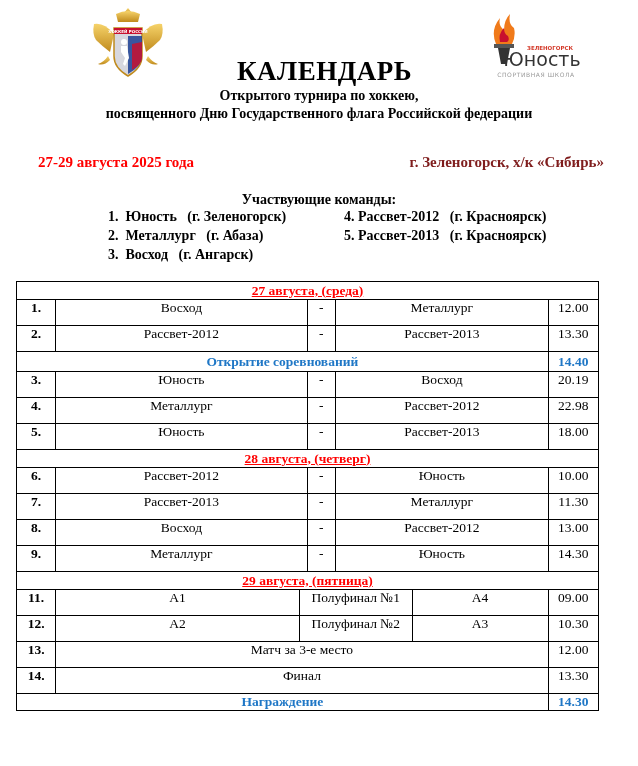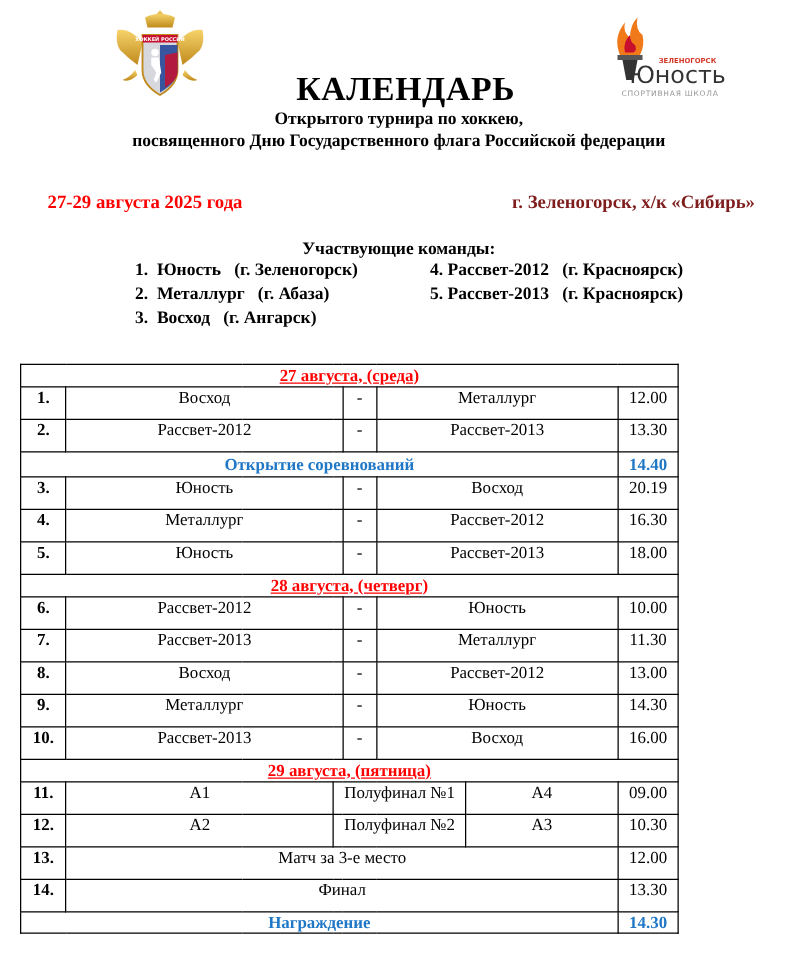--- a/index.html
+++ b/index.html
@@ -14,22 +14,22 @@
   .subtitle { position: absolute; left: 0; right: 0; top: 87px; text-align: center;
               font-size: 14px; font-weight: bold; line-height: 17.5px; font-family: Liberation Serif, serif; }
 
   .date-left { position: absolute; left: 38px; top: 154px; font-size: 15px; font-weight: bold; color: #ff0000; }
   .date-right { position: absolute; right: 34px; top: 154px; font-size: 15px; font-weight: bold; color: #7f1d1d; }
 
   .teams-heading { position: absolute; left: 0; right: 0; top: 192px; text-align: center;
                    font-size: 14px; font-weight: bold; }
   .team { position: absolute; font-size: 14px; font-weight: bold; white-space: pre; }
 
-  table.schedule { position: absolute; left: 16px; top: 281px; width: 527px;
-                   border-collapse: collapse; font-size: 13.5px; margin-top: 10px; }
+  table.schedule { position: absolute; left: 16px; top: 281px; width: 583px;
+                   border-collapse: collapse; font-size: 13.5px; }
   table.schedule td { border: 1.3px solid #000; padding: 0 3px; vertical-align: top; }
   td.num { width: 33px; font-weight: bold; text-align: center; }
   td.team-a { text-align: center; }
   td.dash { width: 22px; text-align: center; }
   td.team-b { text-align: center; }
   td.time { width: 44px; text-align: center; }
   tr.match td { height: 25px; }
   tr.day td { height: 17px; text-align: center; font-weight: bold; color: #ff0000; vertical-align: middle; }
   tr.day span { text-decoration: underline; }
   tr.event td { height: 19px; text-align: center; font-weight: bold; color: #1f77c6; vertical-align: middle; }
@@ -127,21 +127,21 @@
         <td class="team-a" colspan="3">Юность</td>
         <td class="dash">-</td>
         <td class="team-b" colspan="2">Восход</td>
         <td class="time">20.19</td>
       </tr>
       <tr class="match">
         <td class="num">4.</td>
         <td class="team-a" colspan="3">Металлург</td>
         <td class="dash">-</td>
         <td class="team-b" colspan="2">Рассвет-2012</td>
-        <td class="time">16.30</td>
+        <td class="time">22.98</td>
       </tr>
       <tr class="match">
         <td class="num">5.</td>
         <td class="team-a" colspan="3">Юность</td>
         <td class="dash">-</td>
         <td class="team-b" colspan="2">Рассвет-2013</td>
         <td class="time">18.00</td>
       </tr>
       <tr class="day">
         <td colspan="8"><span>28 августа, (четверг)</span></td>
@@ -166,27 +166,20 @@
         <td class="dash">-</td>
         <td class="team-b" colspan="2">Рассвет-2012</td>
         <td class="time">13.00</td>
       </tr>
       <tr class="match">
         <td class="num">9.</td>
         <td class="team-a" colspan="3">Металлург</td>
         <td class="dash">-</td>
         <td class="team-b" colspan="2">Юность</td>
         <td class="time">14.30</td>
-      </tr>
-      <tr class="match">
-        <td class="num">10.</td>
-        <td class="team-a" colspan="3">Рассвет-2013</td>
-        <td class="dash">-</td>
-        <td class="team-b" colspan="2">Восход</td>
-        <td class="time">16.00</td>
       </tr>
       <tr class="day">
         <td colspan="8"><span>29 августа, (пятница)</span></td>
       </tr>
       <tr class="match">
         <td class="num">11.</td>
         <td class="team-a" colspan="2">А1</td>
         <td class="team-a" colspan="3">Полуфинал №1</td>
         <td class="team-b" colspan="1">А4</td>
         <td class="time">09.00</td>

